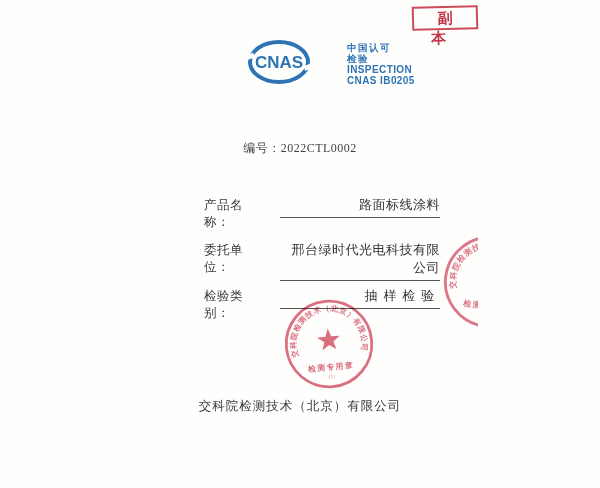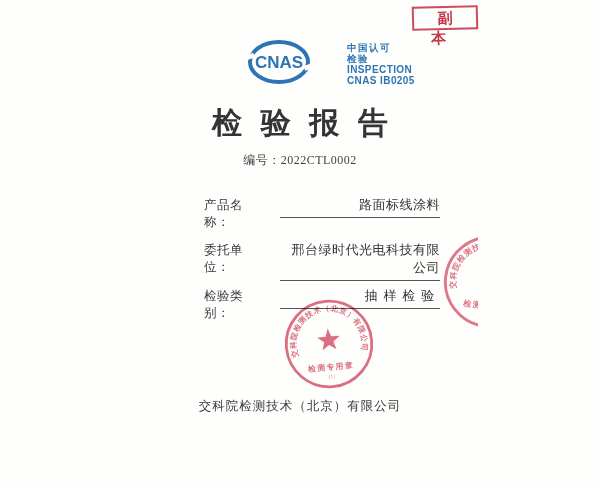--- a/index.html
+++ b/index.html
@@ -26,21 +26,21 @@
   .cnas-text .zh { font-size:9.5px; letter-spacing:1.5px; }
   .cnas-text .en { font-size:10px; letter-spacing:0.4px; }
   .cnas-text div { margin-bottom:1px;margin-left:20px; }
   
   .report-title {
     position:absolute; left:0; top:103px; width:600px; text-align:center;
     font-size:30px; font-weight:bold; color:#343434;
     letter-spacing:0.62em; text-indent:0.62em;
   }
   .report-no {
-    position:absolute; left:0; top:152px; width:600px; text-align:center;
+    position:absolute; left:0; top:140px; width:600px; text-align:center;
     font-size:12px; color:#414141; letter-spacing:0.5px;
   }
   
   .field-row { position:absolute; left:204px; width:230px; display:flex; align-items:baseline; z-index:1;gap:12px; }
   .field-label { font-size:12.5px; color:#3a3a3a; letter-spacing:0.5px; flex:none; width:64px; }
   .field-value {
     flex:none; width:160px; text-align:right; font-size:13px; color:#333;
     border-bottom:1.5px solid #555; padding-bottom:3px; letter-spacing:0.5px;
   }
   .row-1 { top:196px; }
@@ -80,21 +80,20 @@
     <rect x="58" y="27" width="7" height="5" fill="#fefefd" transform="rotate(-18 61 29)"></rect>
     <text x="33" y="30" text-anchor="middle" font-family="Liberation Sans, sans-serif" font-weight="bold" font-size="17" fill="#2e74b5">CNAS</text>
   </svg>
   <div class="cnas-text">
     <div class="zh">中国认可</div>
     <div class="zh">检验</div>
     <div class="en">INSPECTION</div>
     <div class="en">CNAS IB0205</div>
   </div>
 
-  <div class="report-title">检验报告</div>
   <div class="report-no">
     <span>编号：</span><span>2022CTL0002</span>
   </div>
 
   <div class="field-row row-1">
     <span class="field-label">产品名称：</span>
     <span class="field-value">路面标线涂料</span>
   </div>
   <div class="field-row row-2">
     <span class="field-label">委托单位：</span>

